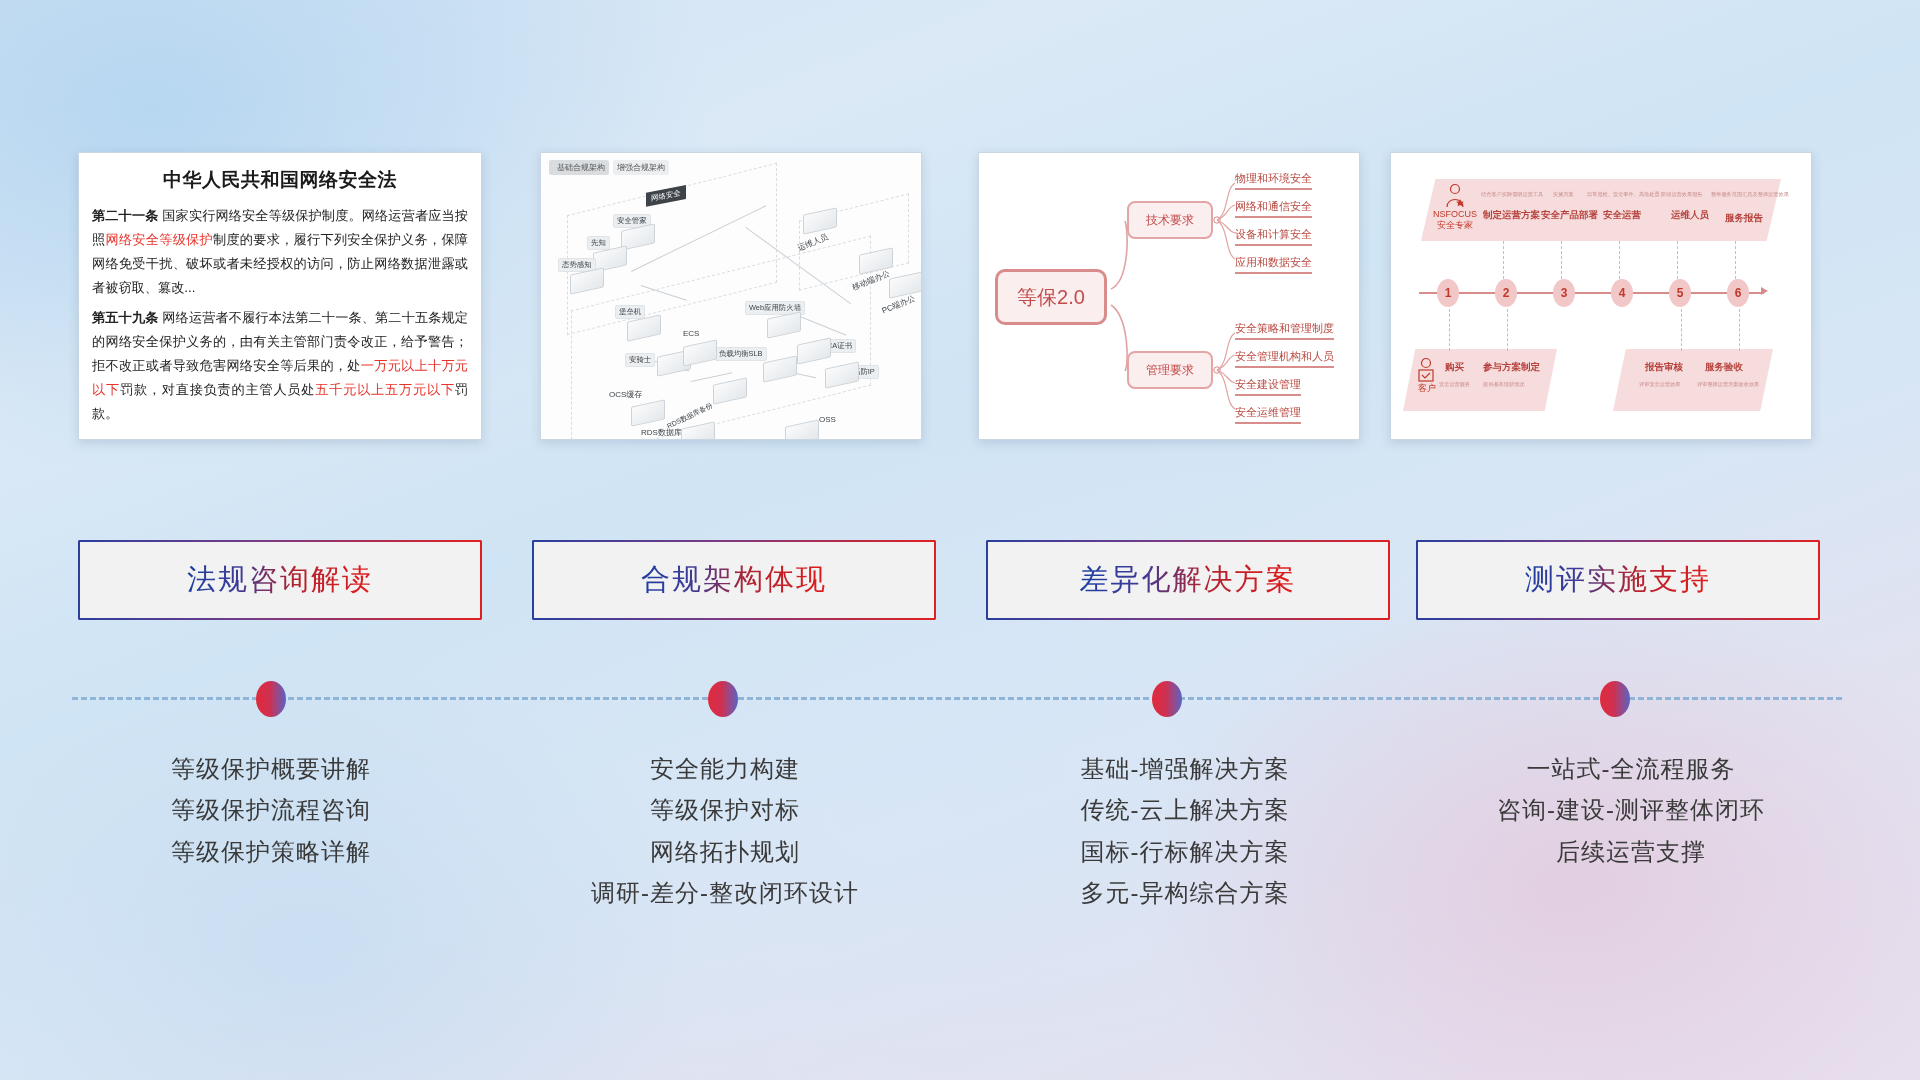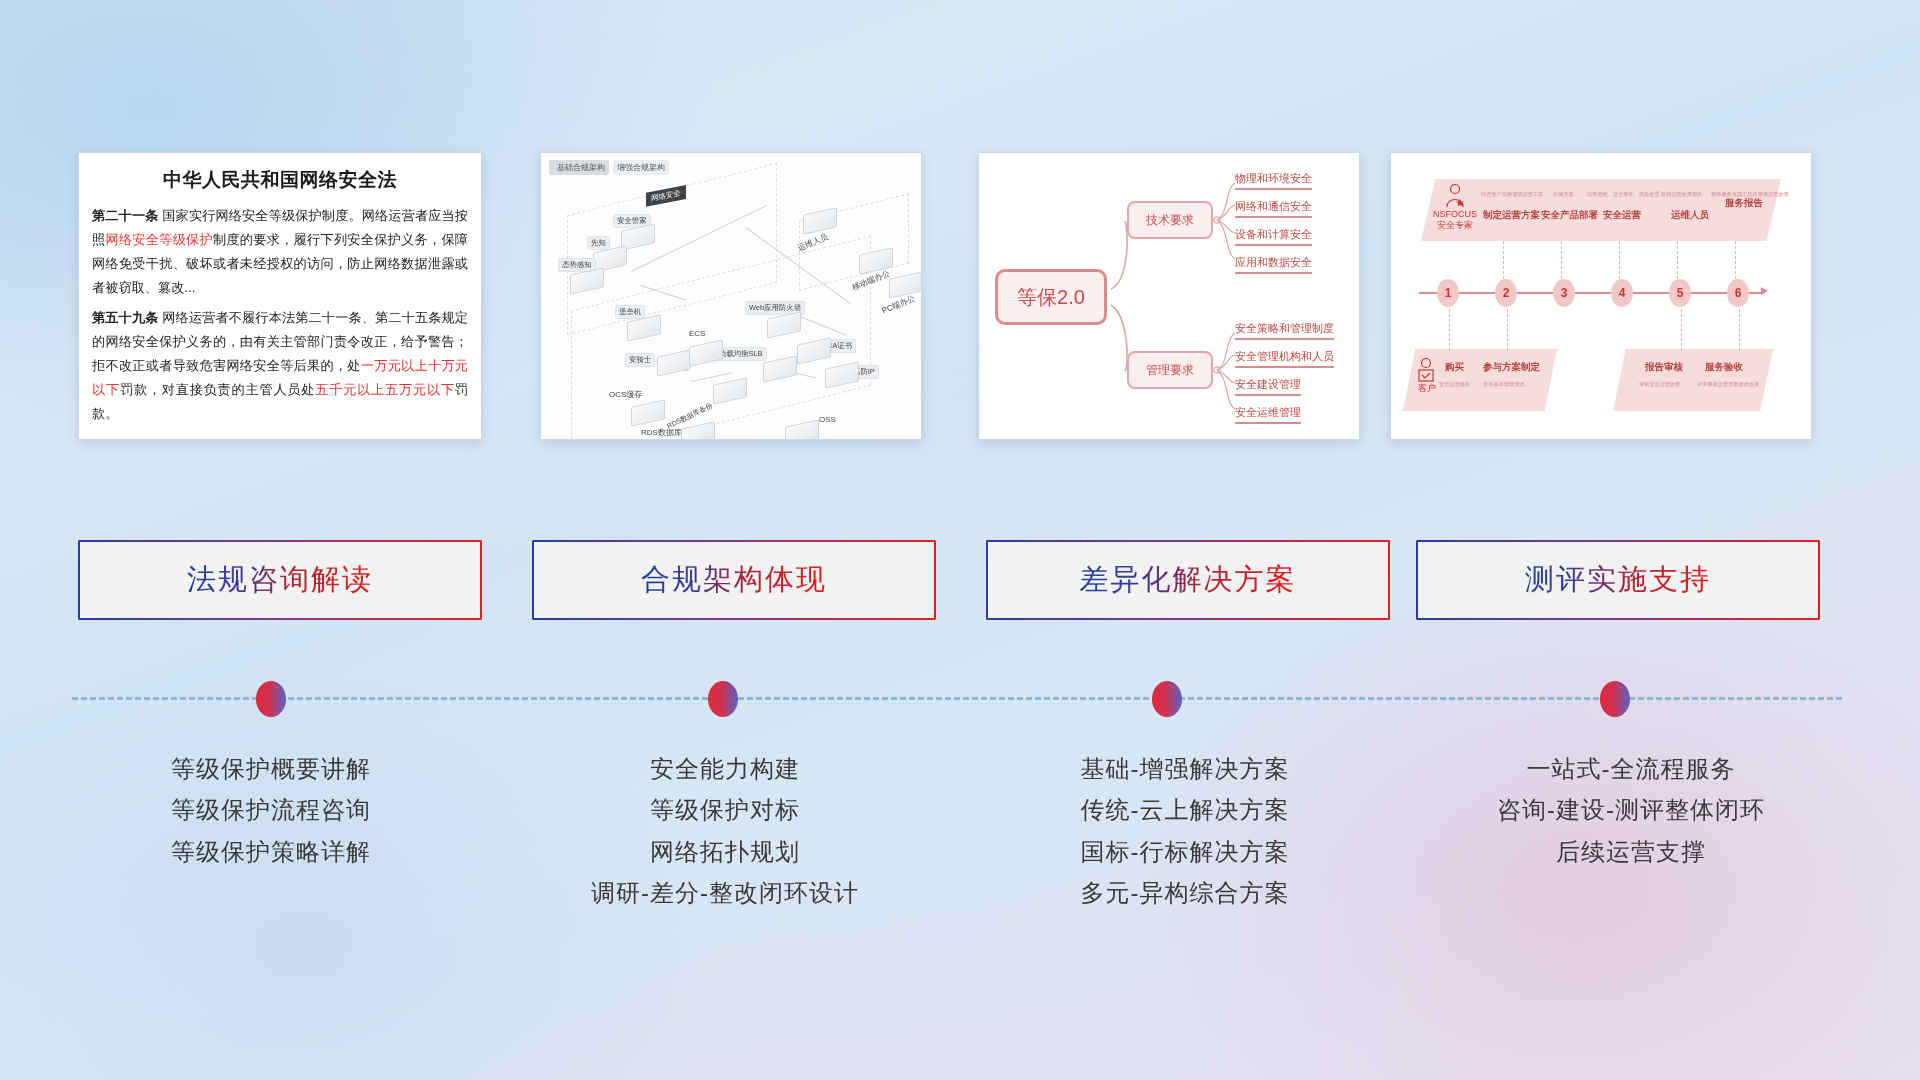--- a/index.html
+++ b/index.html
@@ -210,21 +210,21 @@
         <div class="box"></div>
       </div>
       <div class="node" style="left:256px;top:188px;">
         <div class="lbl" style="left:26px;top:-2px;">CA证书</div>
         <div class="box"></div>
       </div>
       <div class="node" style="left:284px;top:212px;">
         <div class="lbl" style="left:24px;top:0px;">高防IP</div>
         <div class="box"></div>
       </div>
-      <div class="node" style="left:148px;top:190px;">
+      <div class="node" style="left:142px;top:190px;">
         <div class="lbl-plain" style="left:0px;top:-14px;">ECS</div>
         <div class="box"></div>
       </div>
       <div class="node" style="left:90px;top:250px;">
         <div class="lbl-plain" style="left:-22px;top:-14px;">OCS缓存</div>
         <div class="box"></div>
       </div>
       <div class="node" style="left:140px;top:272px;">
         <div class="lbl-plain" style="left:-40px;top:2px;">RDS数据库</div>
         <div class="box"></div>
@@ -350,21 +350,21 @@
 
       <div class="sub" style="left:90px;top:38px;">结合客户实际需明运营工具</div>
       <div class="ttl" style="left:92px;top:56px;">制定运营方案</div>
       <div class="sub" style="left:162px;top:38px;">实施方案</div>
       <div class="ttl" style="left:150px;top:56px;">安全产品部署</div>
       <div class="sub" style="left:196px;top:38px;">日常巡检、安全事件、高危处置</div>
       <div class="ttl" style="left:212px;top:56px;">安全运营</div>
       <div class="sub" style="left:270px;top:38px;">阶段运营效果报告</div>
       <div class="ttl" style="left:280px;top:56px;">运维人员</div>
       <div class="sub" style="left:320px;top:38px;">整年服务范围汇总及整体运营效果</div>
-      <div class="ttl" style="left:334px;top:44px;">服务报告</div>
+      <div class="ttl" style="left:334px;top:59px;">服务报告</div>
 
       <div class="ttl" style="left:54px;top:208px;">购买</div>
       <div class="sub" style="left:48px;top:228px;">安全运营服务</div>
       <div class="ttl" style="left:92px;top:208px;">参与方案制定</div>
       <div class="sub" style="left:92px;top:228px;">提供基本现状情况</div>
       <div class="ttl" style="left:254px;top:208px;">报告审核</div>
       <div class="sub" style="left:248px;top:228px;">评审安全运营效果</div>
       <div class="ttl" style="left:314px;top:208px;">服务验收</div>
       <div class="sub" style="left:306px;top:228px;">评审整体运营方案验收效果</div>
     </div>

